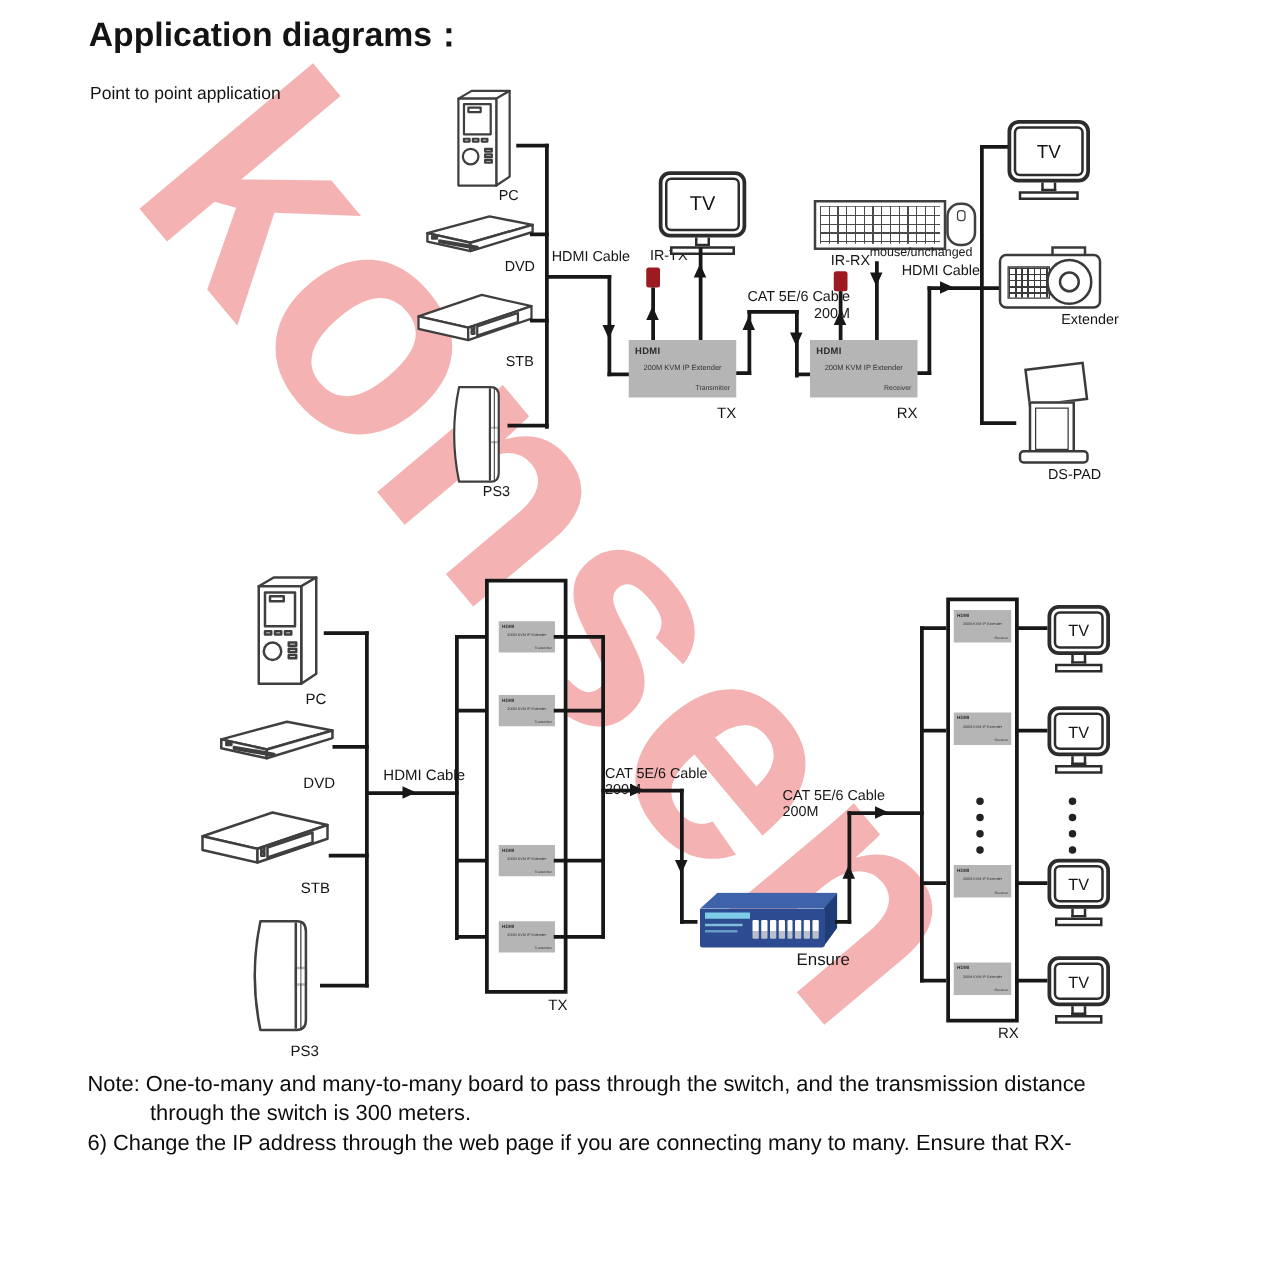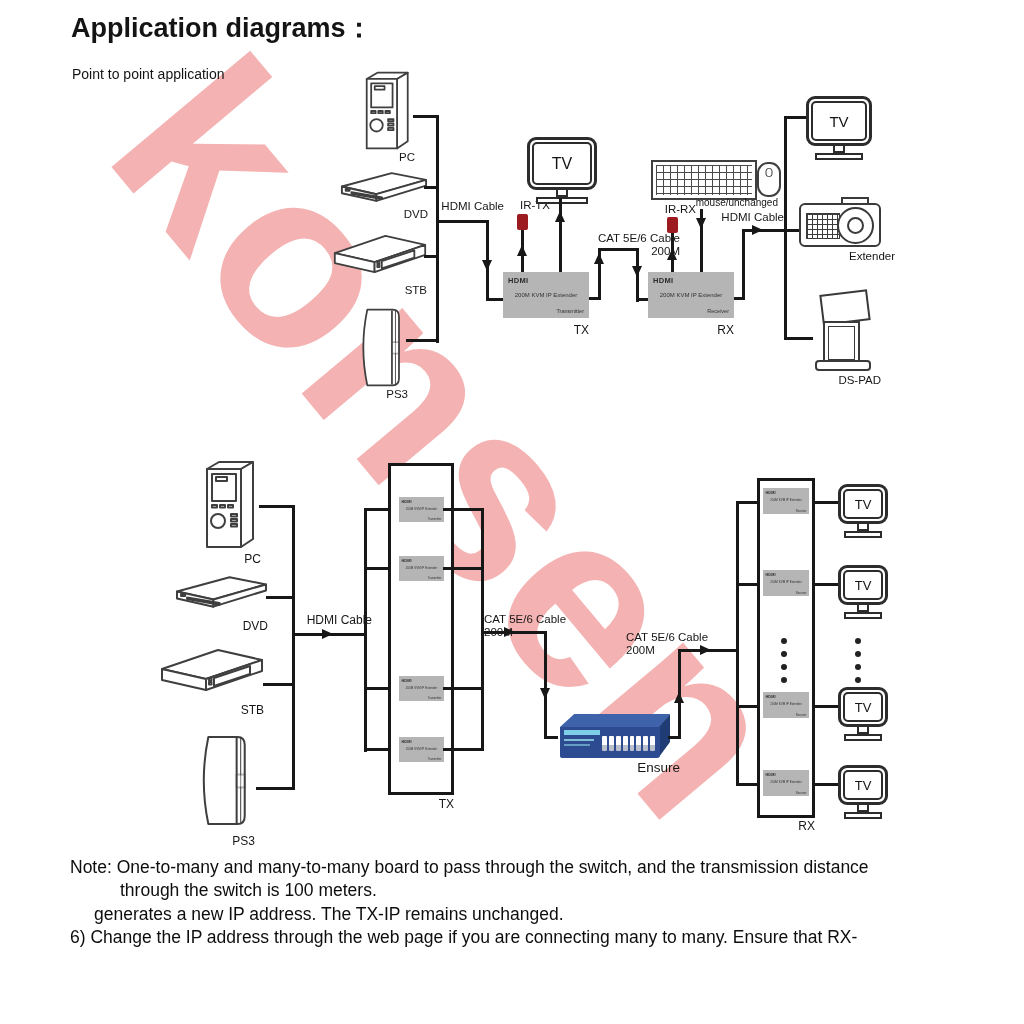--- a/index.html
+++ b/index.html
@@ -426,18 +426,17 @@
     <div class="tv" style="left:838px;top:765px;width:50px">
       <div class="scr" style="height:34px;font-size:13px">
           <span>TV</span>
         </div>
       <div class="neck"></div>
       <div class="base" style="width:34px"></div>
     </div>
 
     <div class="note">
       <div>Note: One-to-many and many-to-many board to pass through the switch, and the transmission distance</div>
-      <div class="ind-note">through the switch is 100 meters.</div>
-      <div class="ind-num">generates a new IP address. The TX-IP remains unchanged.</div>
+      <div class="ind-note">through the switch is 300 meters.</div>
       <div>6) Change the IP address through the web page if you are connecting many to many. Ensure that RX-</div>
     </div>
   </div>
 </div>
 
 </body></html>

